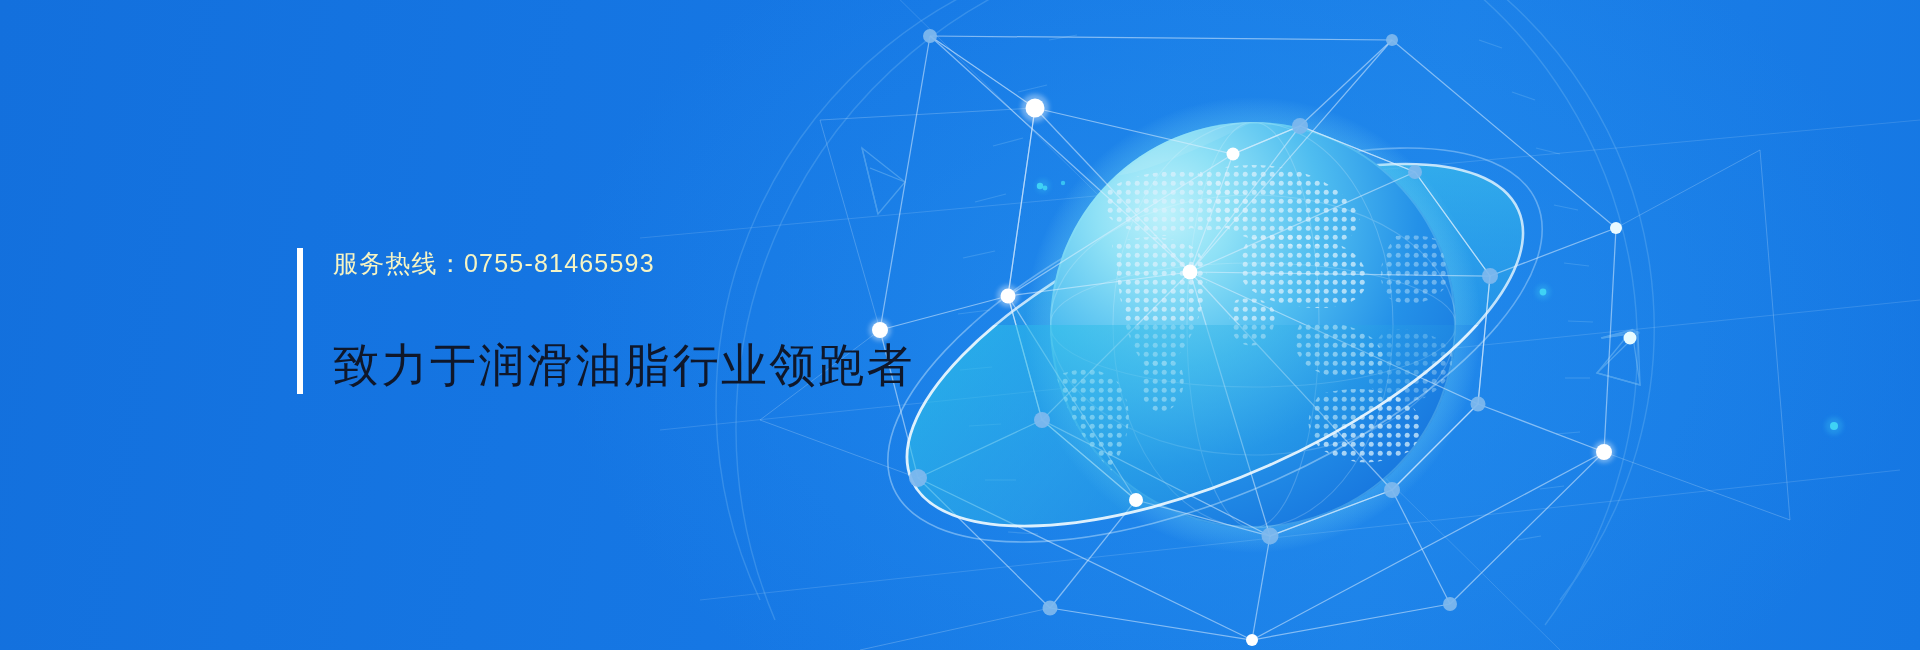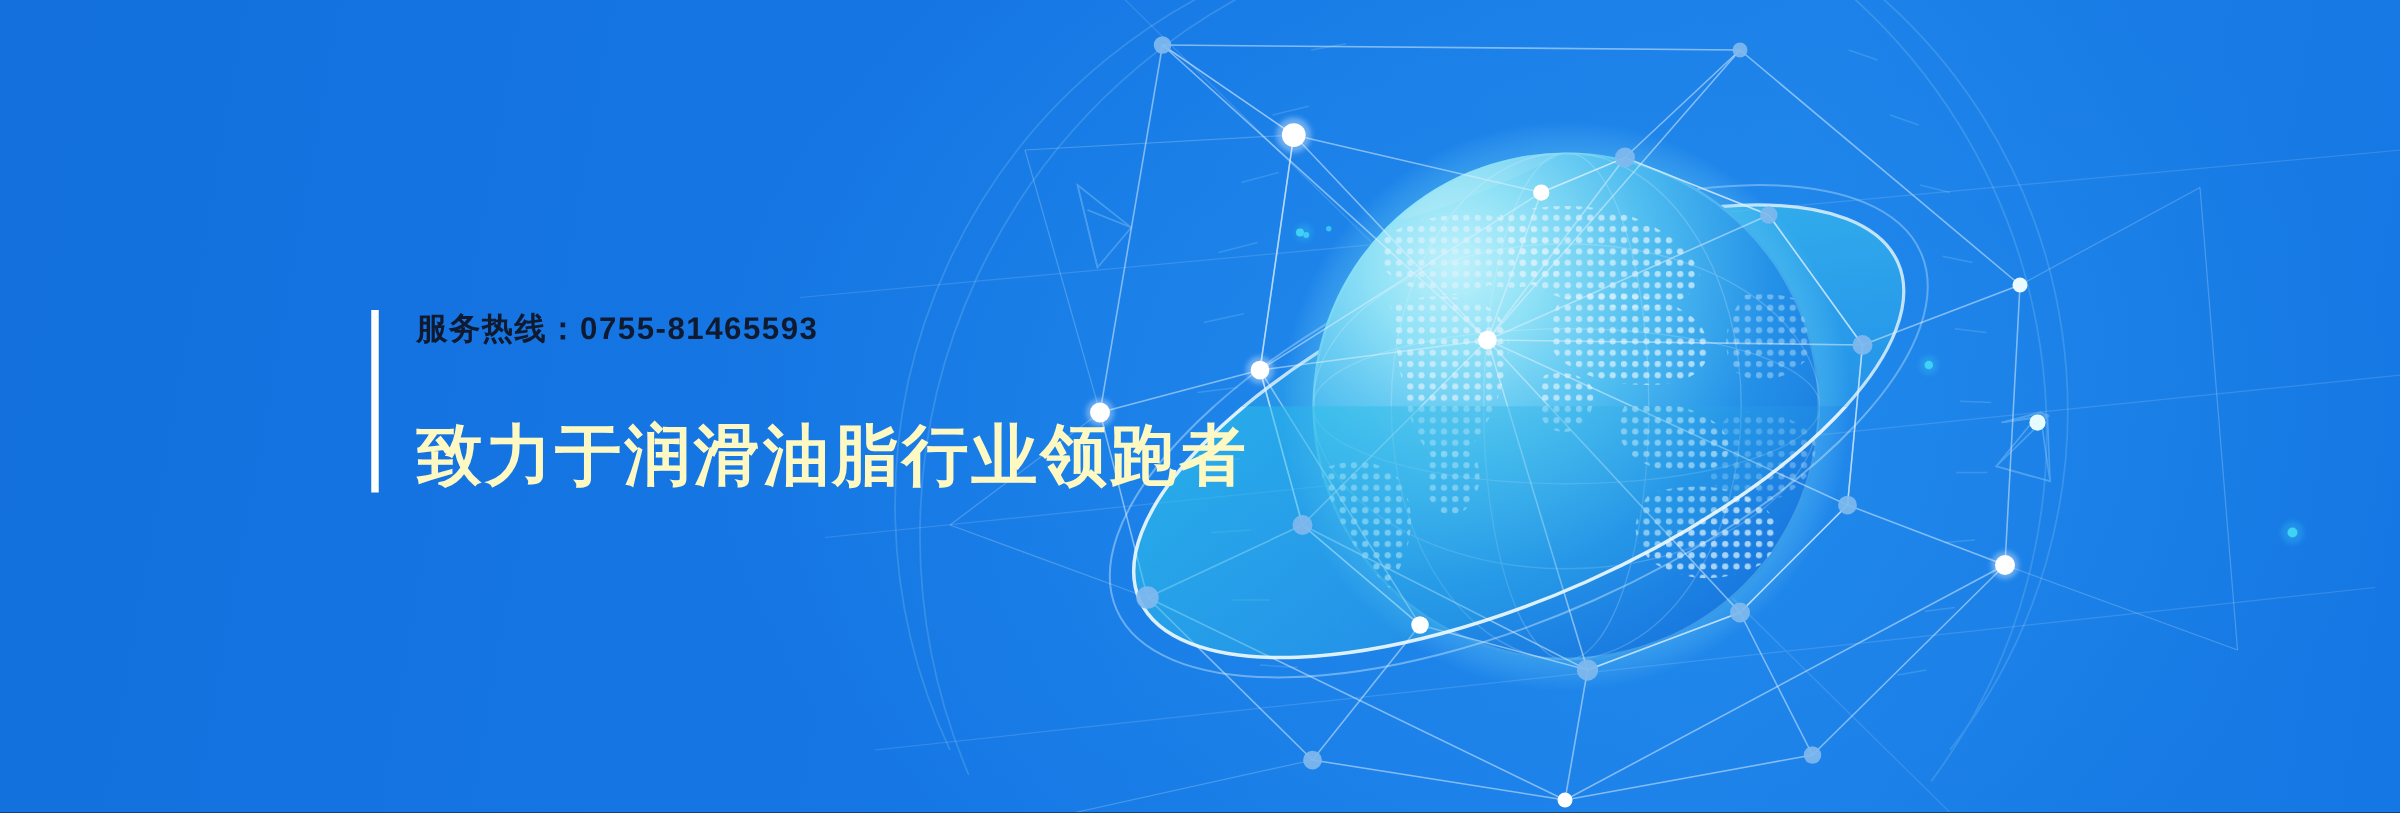--- a/index.html
+++ b/index.html
@@ -38,32 +38,32 @@
     height: 146px;
     padding-left: 30px;
     border-left: 6px solid #ffffff;
     box-sizing: border-box;
     display: flex;
     flex-direction: column;
     justify-content: space-between;
     z-index: 9;
   }
   #phone-line {
-    color: #0f172a;
+    color: #fef9c3;
     font-size: 25px;
     letter-spacing: 1.2px;
     line-height: 30px;
-    font-weight: 700;
+    font-weight: 400;
     white-space: nowrap;
     opacity: 0.97;
   }
   #headline {
-    color: #fef9c3;
-    font-size: 53px;
-    font-weight: 700;
+    color: #0f172a;
+    font-size: 46px;
+    font-weight: 400;
     letter-spacing: 2.5px;
     line-height: 58px;
     white-space: nowrap;
     margin-top: -2px;
   }
   #subline {
     color: #ffffff;
     font-size: 22px;
     font-weight: 400;
     letter-spacing: 1.1px;

